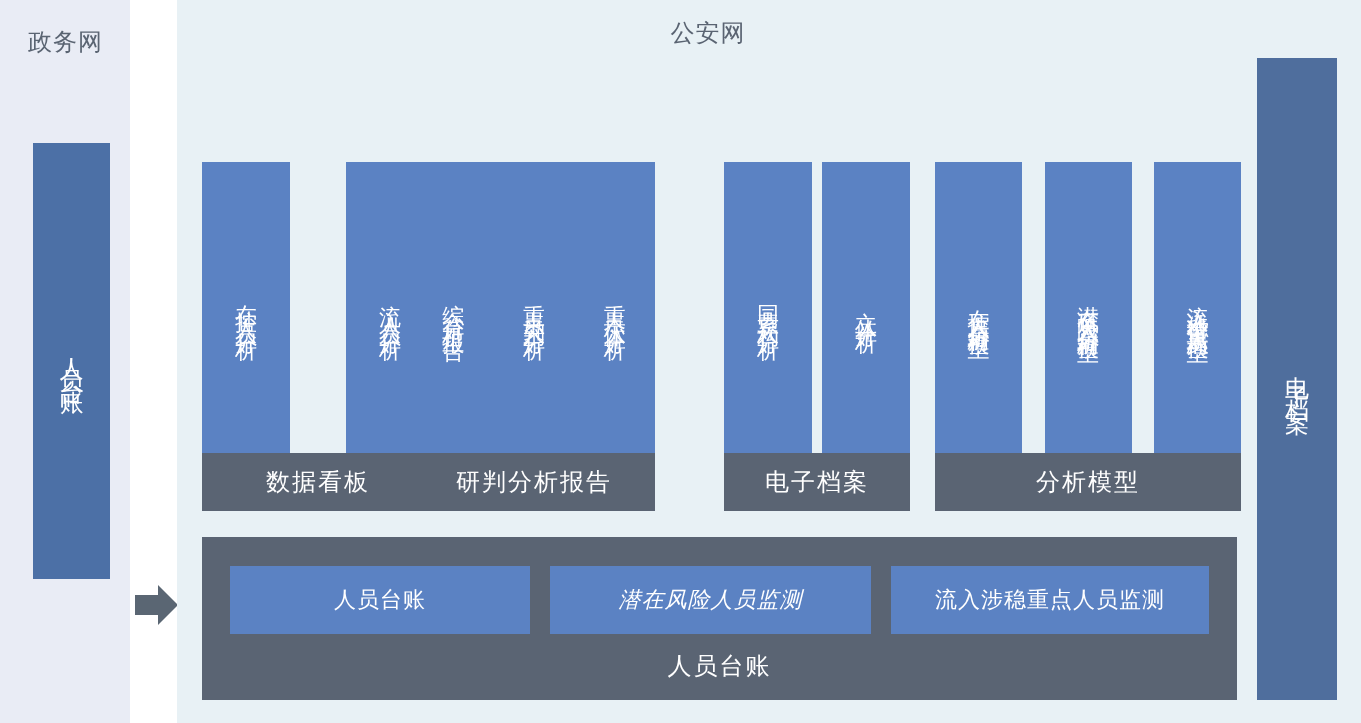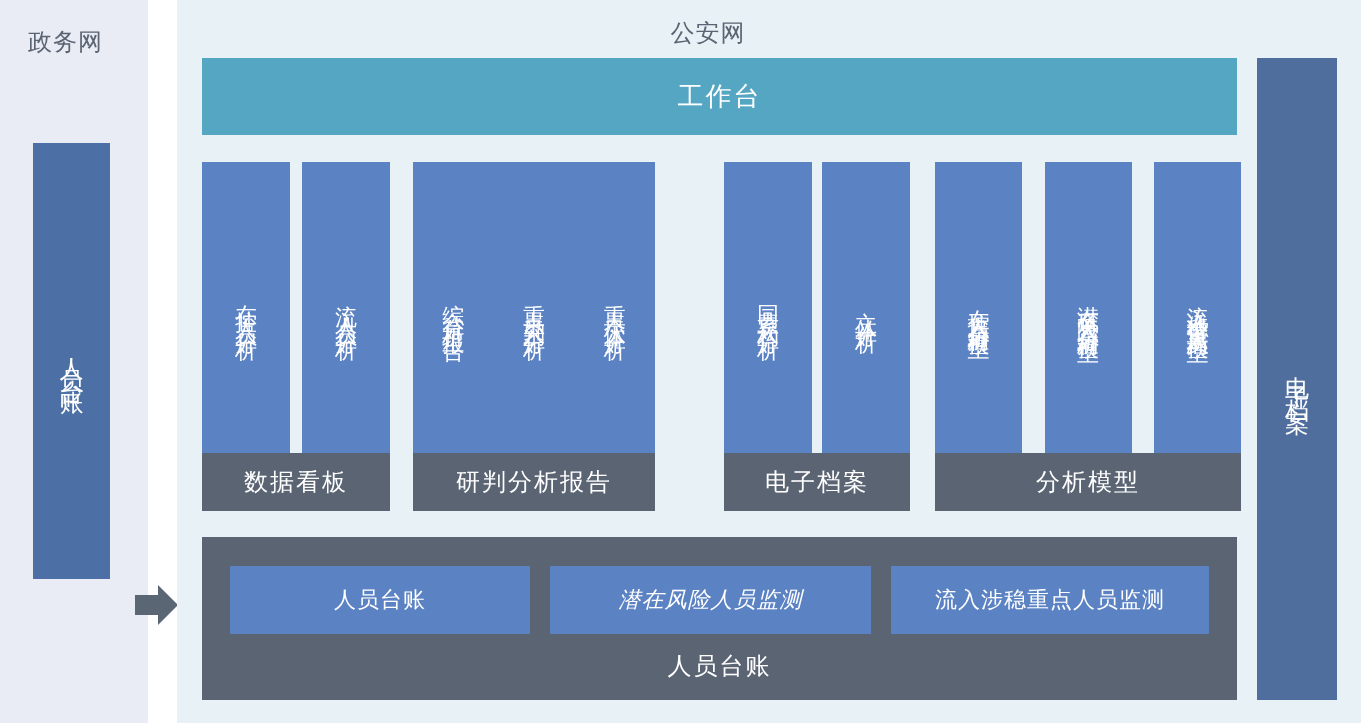--- a/index.html
+++ b/index.html
@@ -20,21 +20,21 @@
   }
   .stage{
     position:relative;
     width:1361px;
     height:723px;
     background:#ffffff;
     overflow:hidden;
   }
   
   .left-panel{
-    position:absolute; left:0; top:0; width:148px; height:723px;
+    position:absolute; left:0; top:0; width:130px; height:723px;
     background:var(--left-panel-bg);
   }
   .left-title{
     position:absolute; left:28px; top:26px;
     font-size:24px; color:var(--title-text); letter-spacing:1px;
   }
   .ledger-bar{
     position:absolute; left:33px; top:143px; width:77px; height:436px;
     background:var(--side-bar-blue);
     display:flex; align-items:center; justify-content:center;
@@ -53,21 +53,21 @@
     text-align:center; font-size:24px; color:var(--title-text); letter-spacing:1px;
   }
   .workbench{
     position:absolute; left:202px; top:58px; width:1035px; height:77px;
     background:var(--teal);
     display:flex; align-items:center; justify-content:center;
     color:#ffffff; font-size:26px; letter-spacing:2px;
   }
   
   .group{ position:absolute; top:162px; height:349px; }
-  .g1{ left:202px; width:188px; }
+  .g1{ left:202px; width:188px;padding-left:44px; }
   .g2{ left:413px; width:242px; }
   .g3{ left:724px; width:186px; }
   .g4{ left:935px; width:306px; }
   .bars{
     position:absolute; top:0; left:0; right:0; height:291px;
     display:flex; justify-content:space-between;
   }
   .vbar{
     background:var(--bar-blue);
     display:flex; align-items:center; justify-content:center;
@@ -128,23 +128,20 @@
     </div>
   </div>
 
   <svg class="flow-arrow" viewBox="0 0 44 44">
     <polygon points="0,12 23,12 23,2 43,22 23,42 23,32 0,32" fill="#5a6673"></polygon>
   </svg>
 
   <div class="main-panel"></div>
   <div class="main-title">公安网</div>
 
-  <div class="workbench">
-    <span>工作台</span>
-  </div>
 
   <div class="group g1">
     <div class="bars">
       <div class="vbar">
         <span class="vtext">在控人员分析</span>
       </div>
       <div class="vbar">
         <span class="vtext">流入人员分析</span>
       </div>
     </div>

